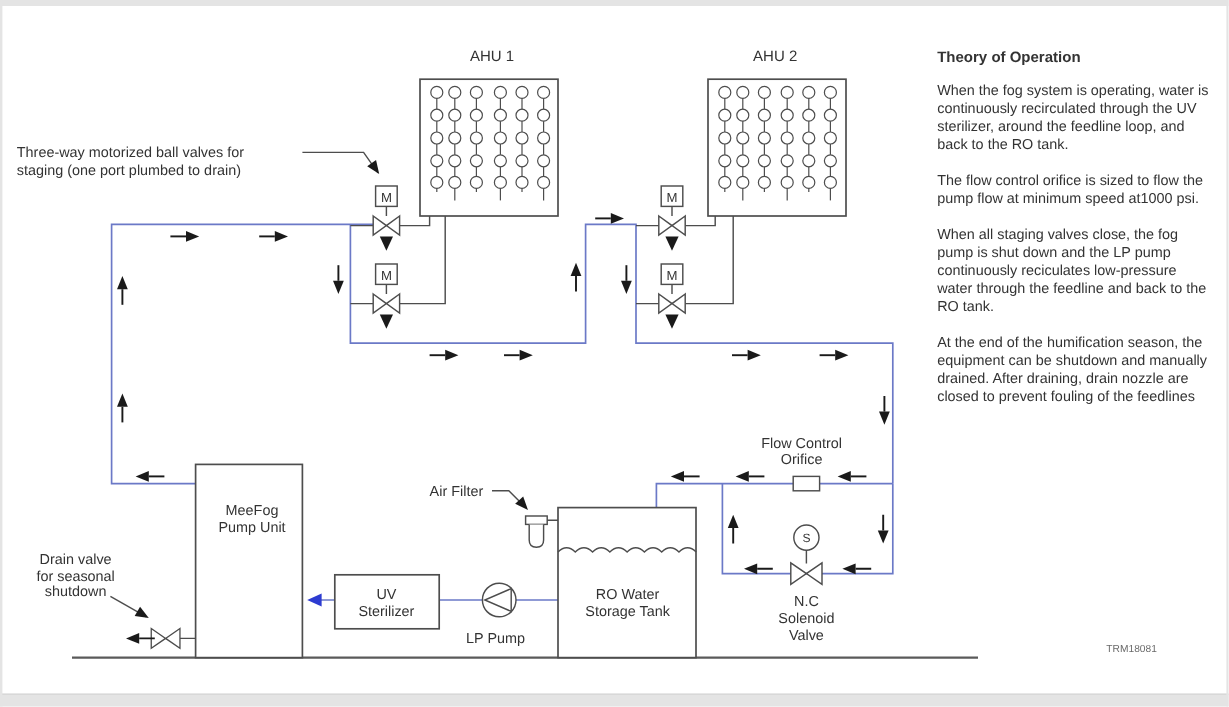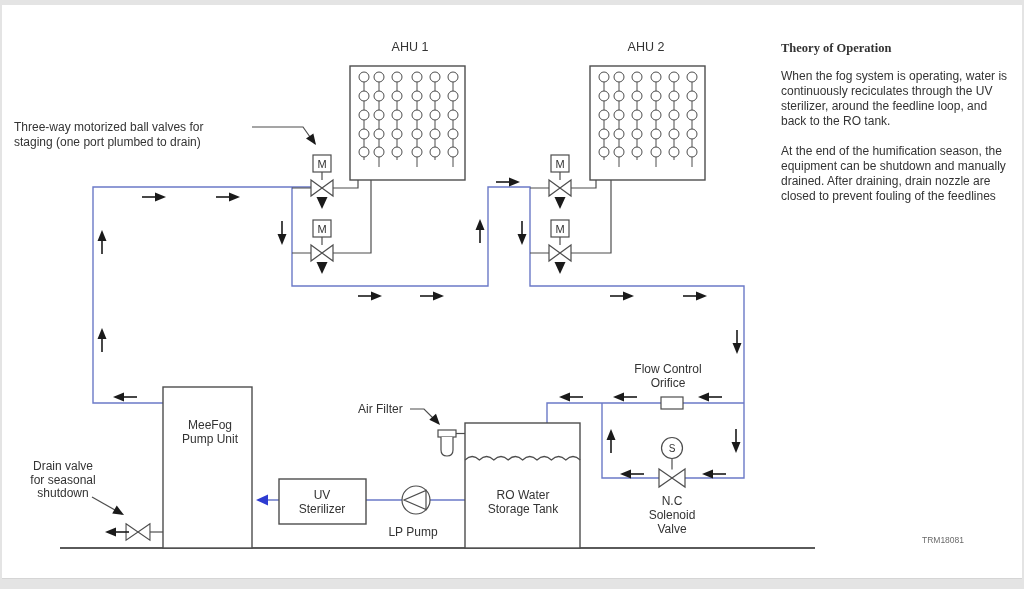--- a/index.html
+++ b/index.html
@@ -20,21 +20,21 @@
   .doc{font-size:8.5px;fill:#6a6a6a;}
   .ln{stroke:#4d4d4d;fill:none;stroke-width:1.2;}
   .bl{stroke:#6b79c7;fill:none;stroke-width:1.4;}
   .box{fill:#fff;stroke:#4d4d4d;stroke-width:1.4;}
   .sym{fill:#fff;stroke:#4d4d4d;stroke-width:1.2;}
   .gnd{stroke:#5a5a5a;stroke-width:2;fill:none;}
   .noz line{stroke:#4d4d4d;stroke-width:1;}
   .noz circle{fill:#fff;stroke:#4d4d4d;stroke-width:1;}
 
   .theory{position:absolute;left:781px;top:41px;width:231px;color:#333;}
-  .theory h3{margin:0 0 13px 0;font-size:12.5px;font-weight:bold;font-family:Liberation Serif, serif;}
+  .theory h3{margin:0 0 13px 0;font-size:12.5px;font-weight:bold;}
   .theory p{margin:0 0 15px 0;font-size:12px;line-height:15px;}
 </style>
 </head>
 <body>
 
 <div id="stage">
   <div id="frame-top" class="frame"></div>
   <div id="frame-bottom" class="frame"></div>
   <div id="frame-left" class="frame"></div>
   <div id="frame-right" class="frame"></div>
@@ -251,16 +251,18 @@
     <text class="tc" x="523" y="513">Storage Tank</text>
     <text x="358" y="413">Air Filter</text>
     <text class="tc" x="63" y="470">Drain valve</text>
     <text class="tc" x="63" y="484">for seasonal</text>
     <text class="tc" x="63" y="497">shutdown</text>
     <text class="tc doc" x="943" y="543">TRM18081</text>
   </svg>
 
   <div class="theory">
     <h3>Theory of Operation</h3>
-    <p>When the fog system is operating, water is continuously reciculates through the UV sterilizer, around the feedline loop, and back to the RO tank.</p>
+    <p>When the fog system is operating, water is continuously recirculated through the UV sterilizer, around the feedline loop, and back to the RO tank.</p>
+    <p>The flow control orifice is sized to flow the pump flow at minimum speed at1000 psi.</p>
+    <p>When all staging valves close, the fog pump is shut down and the LP pump continuously reciculates low-pressure water through the feedline and back to the RO tank.</p>
     <p>At the end of the humification season, the equipment can be shutdown and manually drained. After draining, drain nozzle are closed to prevent fouling of the feedlines</p>
   </div>
 </div>
 
 </body></html>

